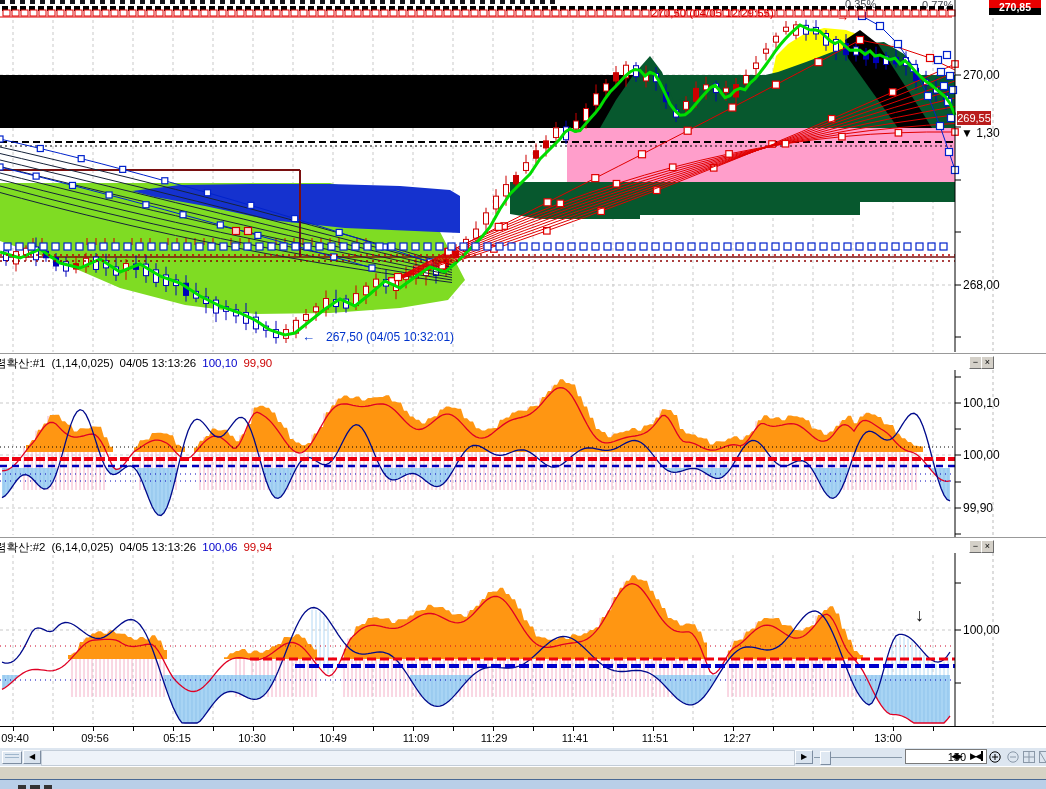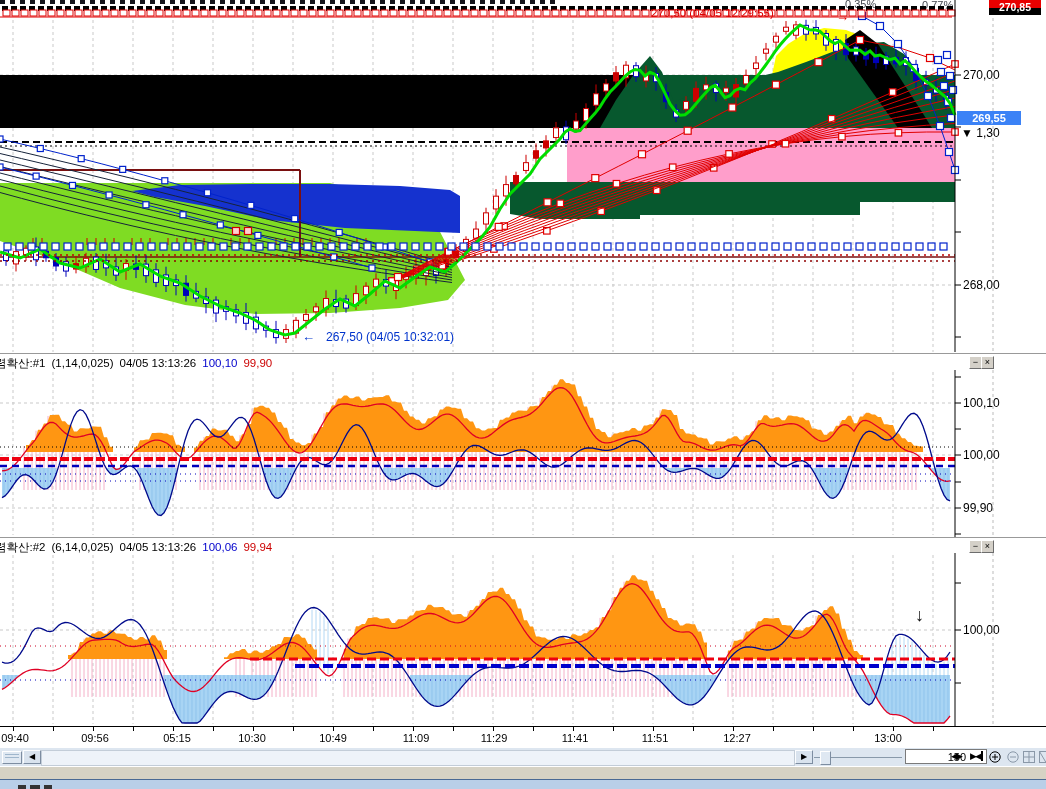--- a/index.html
+++ b/index.html
@@ -693,22 +693,22 @@
     </svg>
 
   <div class="annred" style="left:628px;top:7px;margin-left:23px;">270,50 (04/05 12:29:55)</div>
   <div class="annred" style="left:836px;top:9px;font-size:13px;">→</div>
   <div class="annblue" style="left:302px;top:329px;font-size:13px;">←</div>
   <div class="annblue" style="left:326px;top:330px;">267,50 (04/05 10:32:01)</div>
 
   <div class="abs" style="left:989px;top:0;width:52px;height:15px;background:linear-gradient(180deg,#e80000 0 8px,#000 8px 15px);
               color:#fff;font-size:10.5px;font-weight:bold;text-align:center;line-height:14px;">270,85</div>
 
-  <div class="abs" style="left:957px;top:111px;width:64px;height:14px;background:#3b82f6;color:#fff;
-              font-size:11px;font-weight:bold;text-align:center;line-height:14px;">269,55</div>
+  <div class="abs" style="left:957px;top:111px;width:34px;height:14px;background:#b91c1c;color:#fff;
+              font-size:11px;font-weight:normal;text-align:center;line-height:14px;">269,55</div>
   <div class="abs" style="left:961px;top:126px;color:#000000;font-size:12px;">▼ 1,30</div>
 
   <div class="phead" id="ph1" style="top:353px;">
     <div class="ptitle">
       <span class="k">렴확산:#1</span><span class="k">(1,14,0,025)</span><span class="k">04/05 13:13:26</span><span class="vb">100,10</span><span class="vr">99,90</span>
     </div>
     <div class="winbtn" style="right:64px;">−</div>
     <div class="winbtn" style="right:52px;">×</div>
   </div>
   <svg id="osc1-svg" width="1046" height="167" style="top:370px;">

